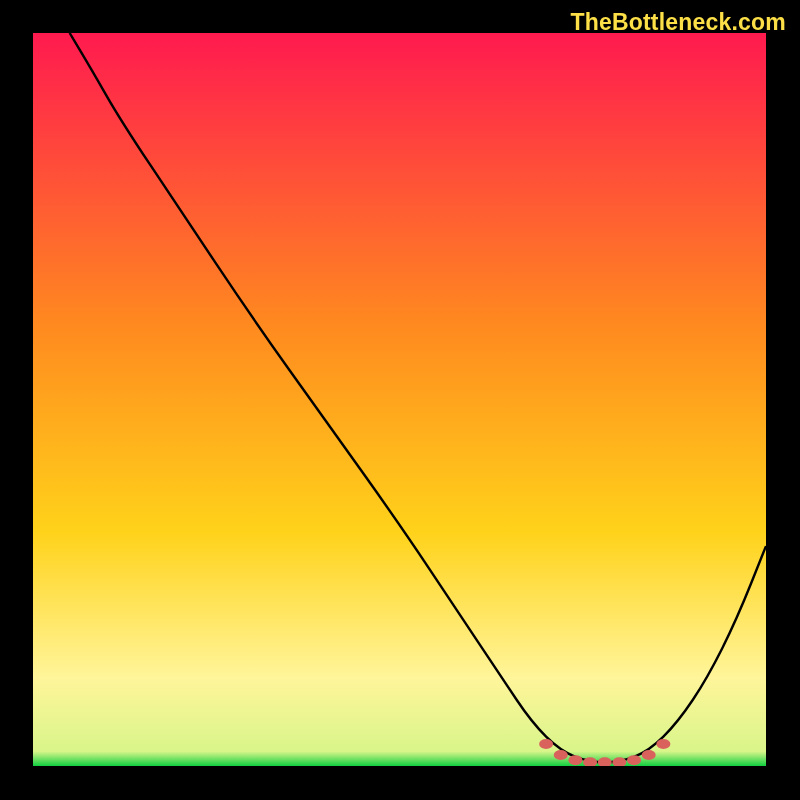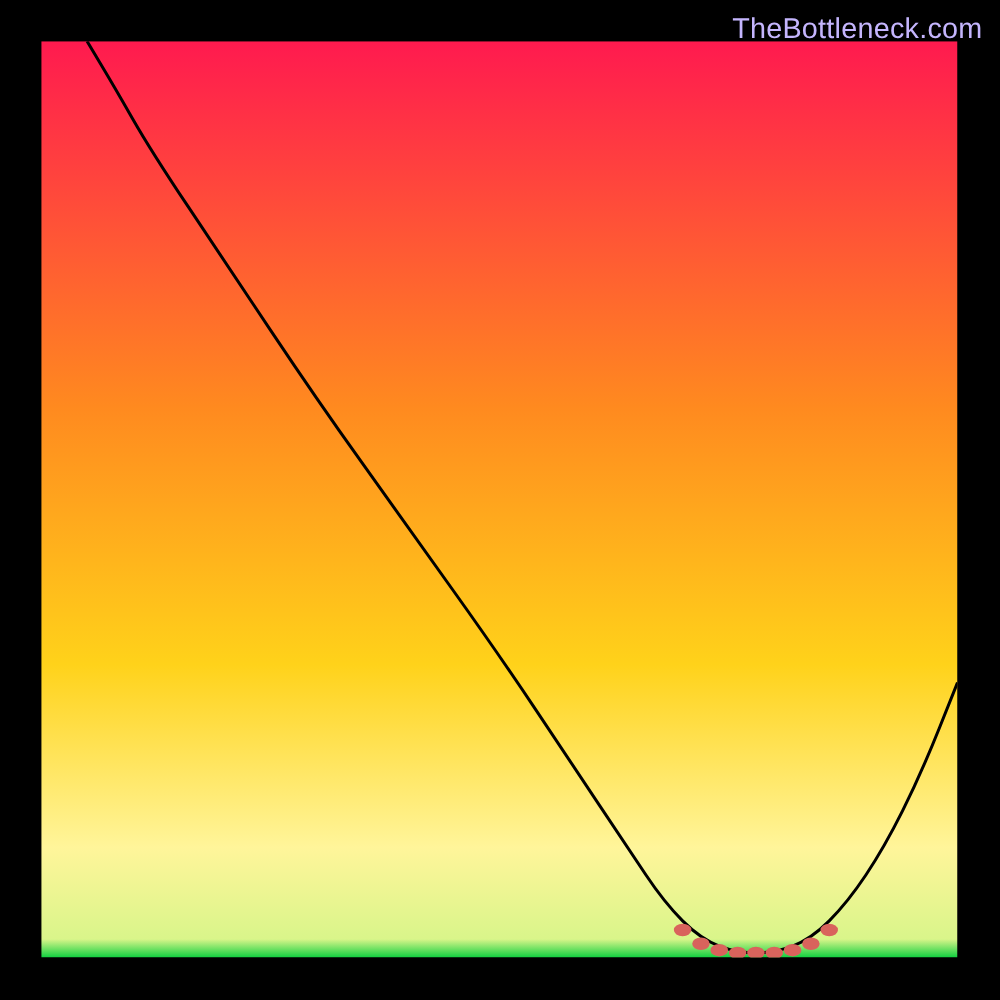--- a/index.html
+++ b/index.html
@@ -1,17 +1,17 @@
 <!DOCTYPE html>
 <html><head>
 <meta charset="utf-8">
 <style>
 *{margin:0;padding:0;box-sizing:border-box}
 body{background:#000;width:800px;height:800px;font-family:Arial,Helvetica,sans-serif;position:relative}
-.attribution{position:absolute;top:9px;right:14px;color:#c4b5fd;font-size:23px;font-weight:400;letter-spacing:.2px}
+.attribution{position:absolute;top:9px;right:14px;color:#fde047;font-size:23px;font-weight:700;letter-spacing:.2px}
 .plot-wrap{position:absolute;left:33px;top:33px;width:733px;height:733px}
 svg{display:block}
 </style>
 </head>
 <body>
 
 <div class="attribution">TheBottleneck.com</div>
 
 <div class="plot-wrap">
 <svg id="chart-svg" viewBox="0 0 733 733" width="733" height="733">

